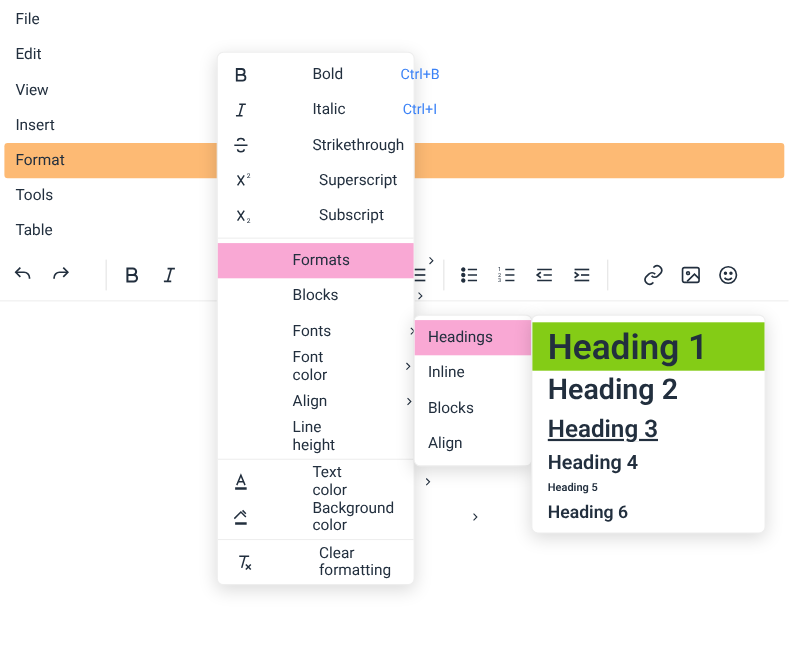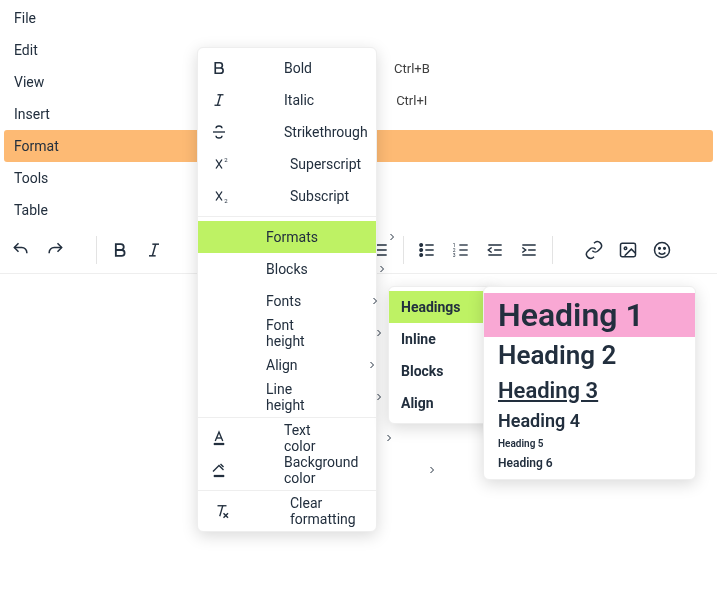--- a/index.html
+++ b/index.html
@@ -14,36 +14,36 @@
   .tbtn { width: 34px; height: 34px; display: inline-flex; align-items: center; justify-content: center; color: #222f3e; border-radius: 4px; }
   .sep { width: 1px; height: 28px; background: #e3e3e3; margin: 0 6px; }
   .gap { width: 64px; }
   .gap-sm { width: 18px; }
 
   
   .dropdown { position: absolute; background: #fff; border: 1px solid #eee; border-radius: 6px; box-shadow: 0 4px 16px rgba(0,0,0,0.15); padding: 4px 0; }
   .dropdown .item { display: flex; align-items: center; padding: 6px 14px 6px 12px; height: 32px; cursor: default; gap: 48px; }
   .dropdown .item .icon { width: 24px; height: 24px; display: inline-flex; align-items: center; justify-content: center; margin-right: 8px; }
   .dropdown .item .label { flex: 1; }
-  .dropdown .item .shortcut { color: #404040; font-size: 13px; margin-left: 34px; }
+  .dropdown .item .shortcut { color: #3b82f6; font-size: 13px; margin-left: 4px; }
   .dropdown .item .chev { margin-left: 20px; color: #222f3e; }
-  .dropdown .item.highlight { background: #bef264; }
+  .dropdown .item.highlight { background: #f9a8d4; }
   .dropdown hr { border: 0; border-top: 1px solid #eee; margin: 4px 0; }
 
   .dd-main { top: 47px; left: 197px; width: 180px; }
-  .dd-formats { top: 286px; left: 388px; width: 108px; font-weight: bold; }
+  .dd-formats { top: 286px; left: 376px; width: 108px; }
   .dd-headings { top: 286px; left: 483px; width: 213px; padding: 6px 0; }
   .dd-headings .hitem { padding: 3px 14px; color: #222f3e; font-weight: 600; line-height: 1.2; }
-  .dd-headings .hitem.highlight { background: #f9a8d4; }
+  .dd-headings .hitem.highlight { background: #84cc16; }
   .h1s { font-size: 32px; }
   .h2s { font-size: 26px; }
   .h3s { font-size: 22px; text-decoration: underline; }
   .h4s { font-size: 18px; }
   .h5s { font-size: 10px; }
-  .h6s { font-size: 12px; }
+  .h6s { font-size: 16px; }
 
   svg { display: block; }
 </style>
 </head>
 <body>
 
 <div class="menubar">
   <div class="menu">File</div>
   <div class="menu">Edit</div>
   <div class="menu">View</div>
@@ -226,21 +226,21 @@
     <span class="icon"></span>
     <span class="label">Fonts</span>
     <span class="chev">
         <svg width="12" height="12" viewBox="0 0 24 24" fill="none" stroke="currentColor" stroke-width="2">
           <polyline points="9 6 15 12 9 18"></polyline>
         </svg>
       </span>
   </div>
   <div class="item">
     <span class="icon"></span>
-    <span class="label">Font height</span>
+    <span class="label">Font color</span>
     <span class="chev">
         <svg width="12" height="12" viewBox="0 0 24 24" fill="none" stroke="currentColor" stroke-width="2">
           <polyline points="9 6 15 12 9 18"></polyline>
         </svg>
       </span>
   </div>
   <div class="item">
     <span class="icon"></span>
     <span class="label">Align</span>
     <span class="chev">

